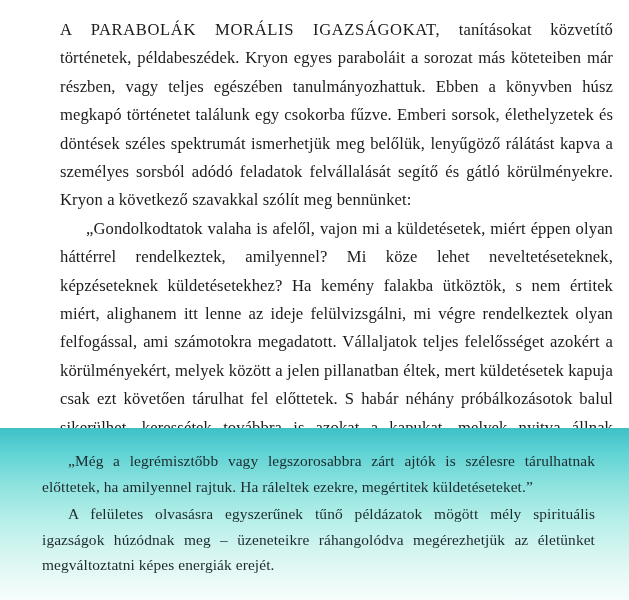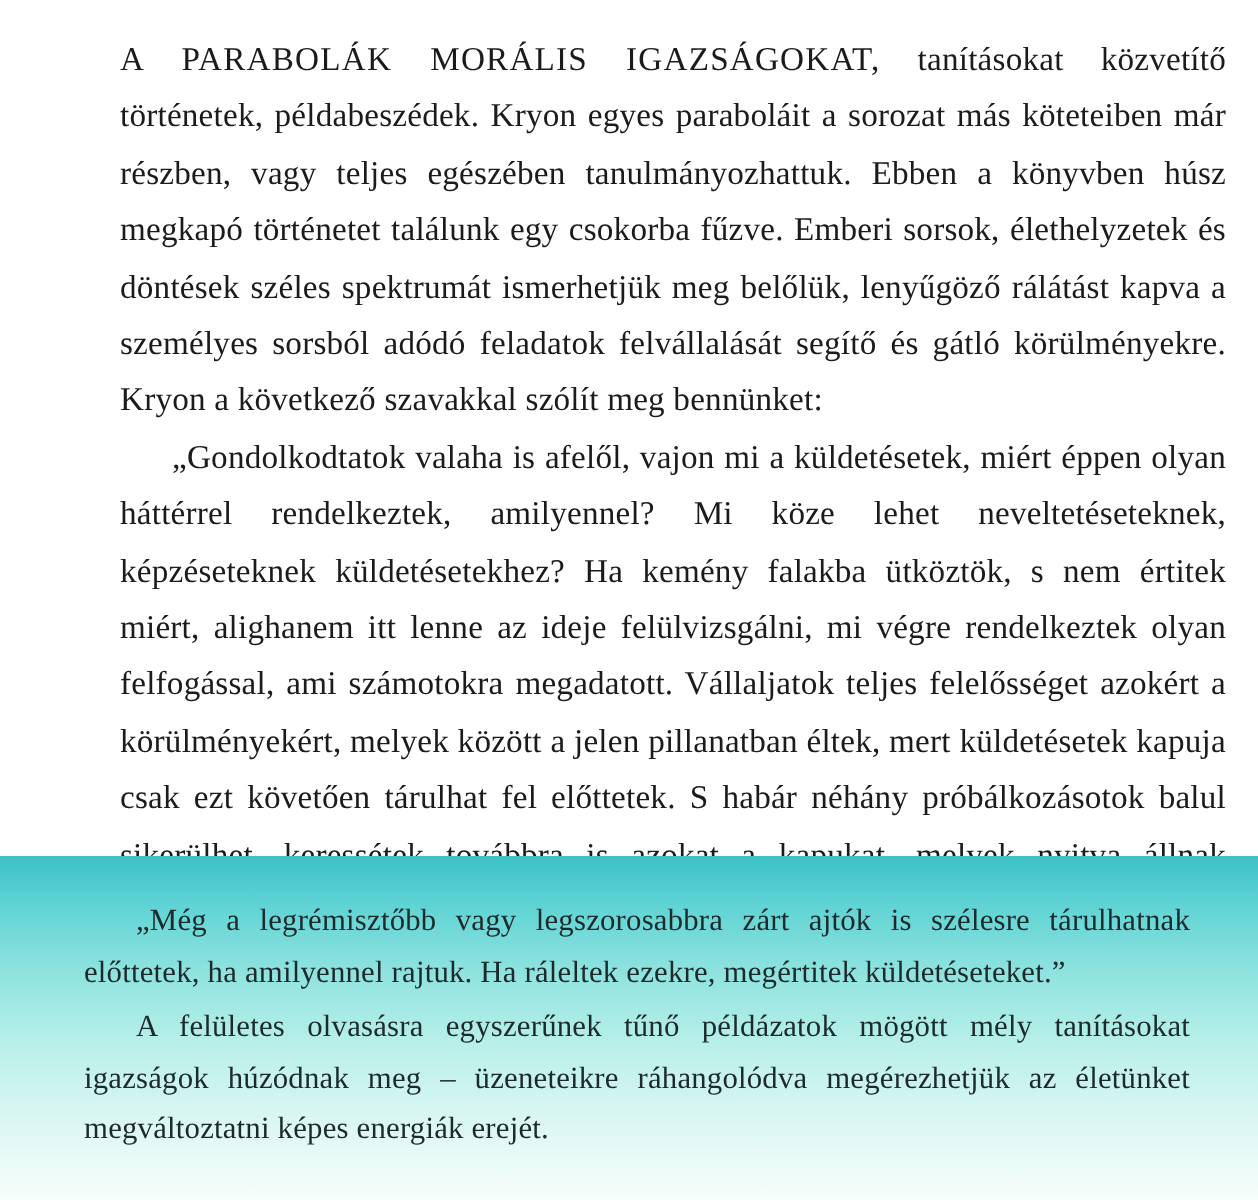--- a/index.html
+++ b/index.html
@@ -94,16 +94,16 @@
 
   <div class="top-section">
     <p class="para"><span class="smallcaps">A PARABOLÁK MORÁLIS IGAZSÁGOKAT,</span><span> tanításokat közvetítő történetek, példabeszédek. Kryon egyes paraboláit a sorozat más köteteiben már részben, vagy teljes egészében tanulmányozhattuk. Ebben a könyvben húsz megkapó történetet találunk egy csokorba fűzve. Emberi sorsok, élethelyzetek és döntések széles spektrumát ismerhetjük meg belőlük, lenyűgöző rálátást kapva a személyes sorsból adódó feladatok felvállalását segítő és gátló körülményekre. Kryon a következő szavakkal szólít meg bennünket:</span></p>
     <p class="para">„Gondolkodtatok valaha is afelől, vajon mi a küldetésetek, miért éppen olyan háttérrel rendelkeztek, amilyennel? Mi köze lehet neveltetéseteknek, képzéseteknek küldetésetekhez? Ha kemény falakba ütköztök, s nem értitek miért, alighanem itt lenne az ideje felülvizsgálni, mi végre rendelkeztek olyan felfogással, ami számotokra megadatott. Vállaljatok teljes felelősséget azokért a körülményekért, melyek között a jelen pillanatban éltek, mert küldetésetek kapuja csak ezt követően tárulhat fel előttetek. S habár néhány próbálkozásotok balul sikerülhet, keressétek továbbra is azokat a kapukat, melyek nyitva állnak előttetek.”</p>
   </div>
 
   <div class="teal-edge"></div>
 
   <div class="bottom-section">
     <p class="para first">„Még a legrémisztőbb vagy legszorosabbra zárt ajtók is szélesre tárulhatnak előttetek, ha amilyennel rajtuk. Ha ráleltek ezekre, megértitek küldetéseteket.”</p>
-    <p class="para second">A felületes olvasásra egyszerűnek tűnő példázatok mögött mély tanításokat igazságok húzódnak meg – üzeneteikre ráhangolódva megérezhetjük az életünket megváltoztatni képes energiák erejét.</p>
+    <p class="para second">A felületes olvasásra egyszerűnek tűnő példázatok mögött mély spirituális igazságok húzódnak meg – üzeneteikre ráhangolódva megérezhetjük az életünket megváltoztatni képes energiák erejét.</p>
   </div>
 
 </div>
 
 </body></html>

